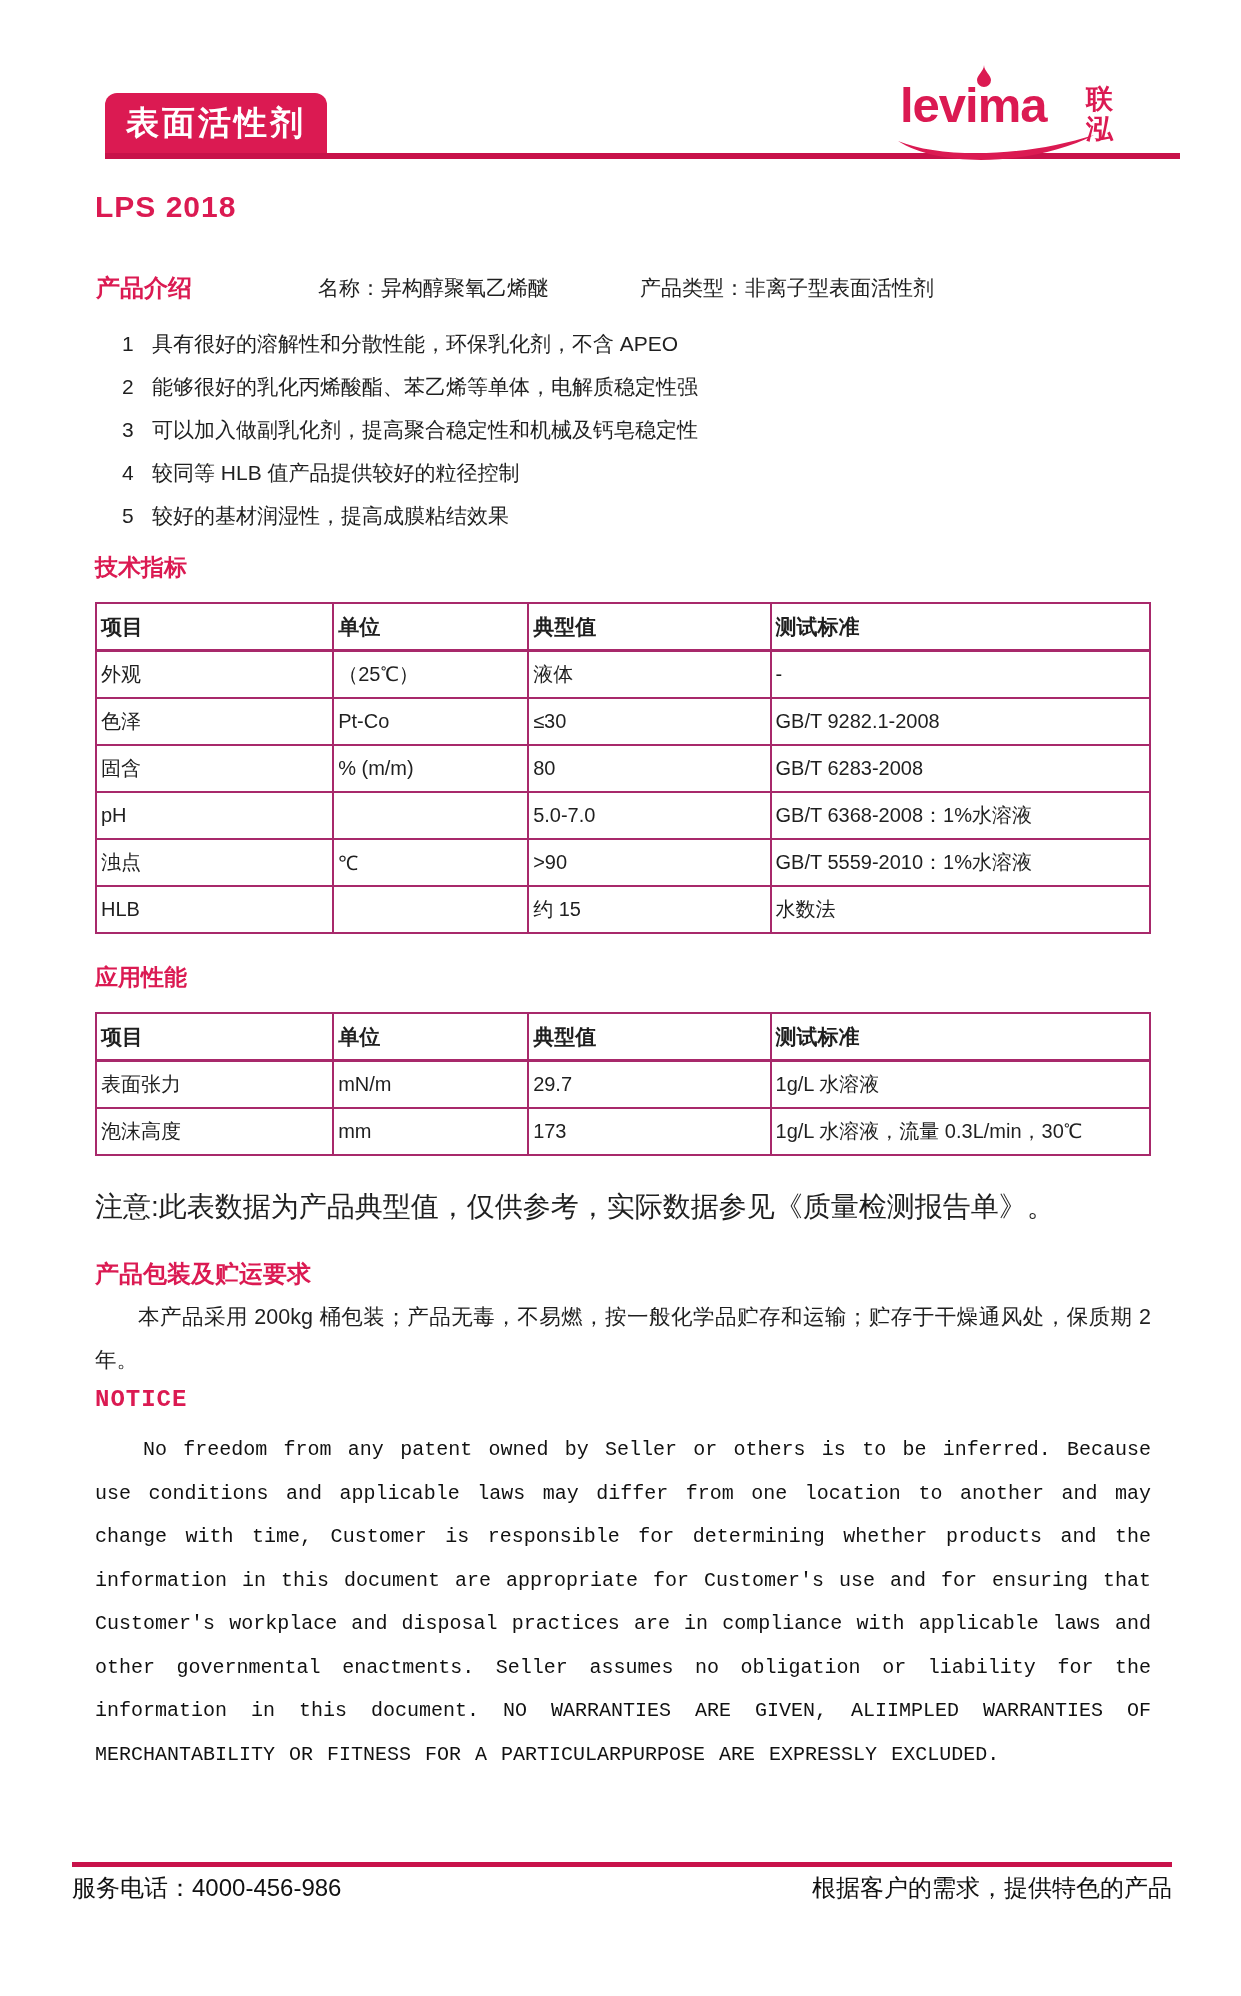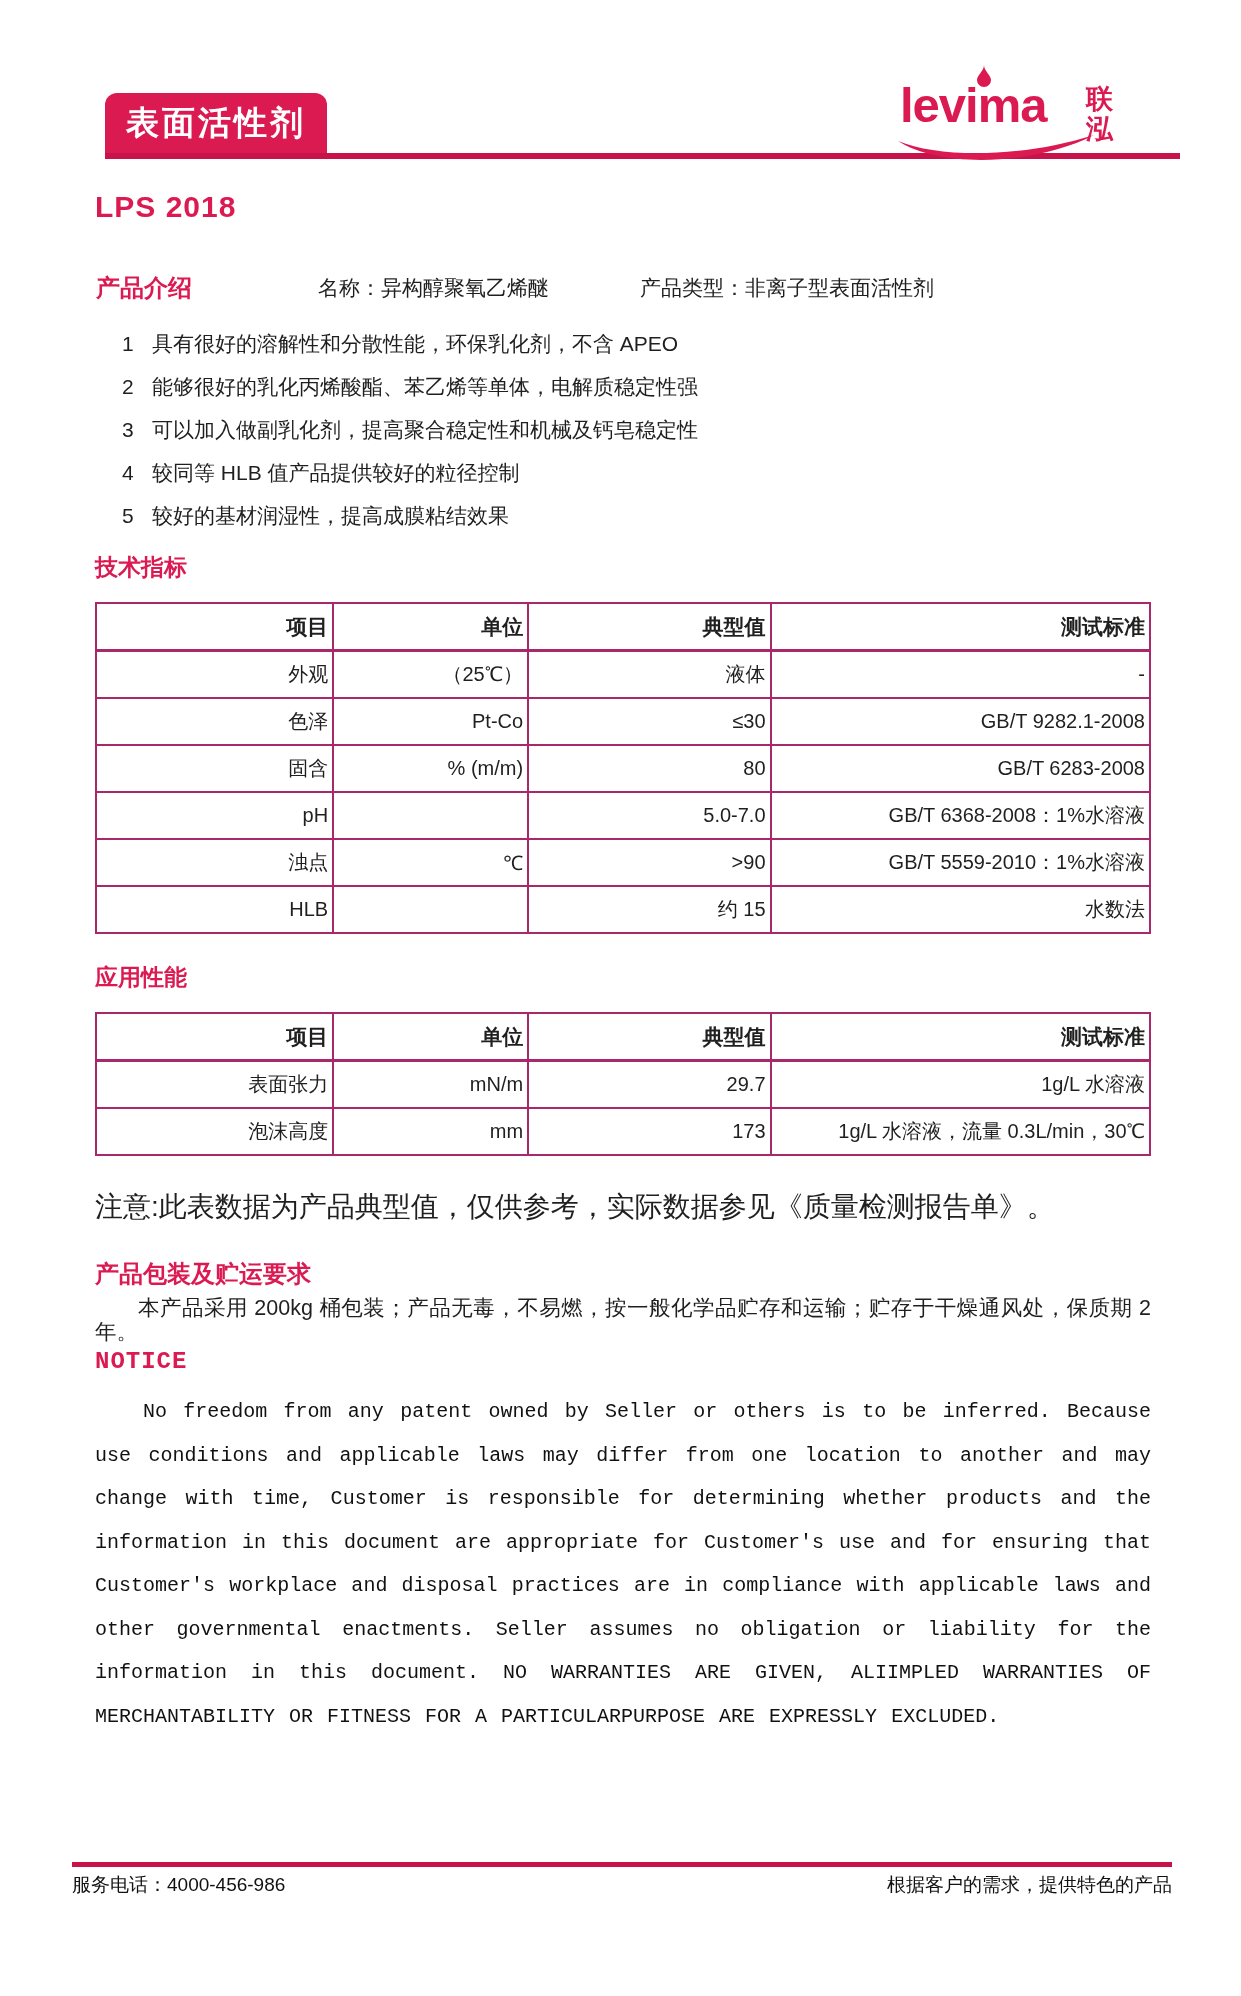--- a/index.html
+++ b/index.html
@@ -53,50 +53,50 @@
   .intro-name{position:absolute;left:223px;top:2px;font-size:21px;}
   .intro-type{position:absolute;left:545px;top:2px;font-size:21px;}
   .features{margin-top:16px;padding-left:27px;}
   .feature{display:flex;line-height:43px;font-size:21px;}
   .fnum{width:30px;flex:0 0 30px;}
   .section-heading{font-size:23px;font-weight:bold;color:var(--accent);height:30px;}
   .tech-heading{margin-top:15px;}
   .data-table{width:100%;border-collapse:collapse;margin-top:20px;table-layout:fixed;}
   .data-table th,.data-table td{
     border:2px solid var(--tborder);
-    text-align:right;vertical-align:middle;
+    text-align:left;vertical-align:middle;
     height:45px;font-size:20px;padding:0 4px;
     overflow:hidden;white-space:nowrap;
   }
   .data-table th{font-size:21px;font-weight:bold;border-bottom-width:3px;}
   .app-heading{margin-top:10px;}
   .note-text{margin-top:32px;font-size:28px;height:30px;}
   .pack-heading{margin-top:40px;height:32px;font-size:24px;}
   .pack-body{
-    margin-top:6px;font-size:21.5px;line-height:24px;
+    margin-top:6px;font-size:21.5px;line-height:43px;
     text-align:justify;text-indent:2em;
   }
   .notice-heading{
     margin-top:4px;height:32px;
     font-family:"Liberation Mono", monospace;
     font-size:24px;font-weight:bold;color:var(--accent);letter-spacing:1px;
   }
   .notice-body{
     margin-top:10px;
     font-family:"Liberation Mono", monospace;
     font-size:20px;line-height:43.5px;
     text-align:justify;text-indent:4ch;
     word-spacing:2px;color:#111;
   }
   
   .footer-line{position:absolute;left:72px;top:1862px;width:1100px;height:5px;background:var(--line);}
   .footer-row{
     position:absolute;left:72px;top:1872px;width:1100px;
     display:flex;justify-content:space-between;
-    font-size:19px;color:#111;
+    font-size:24px;color:#111;
   }
 </style>
 </head>
 <body>
 
 <div class="page">
 
   <div class="badge">
     <span>表面活性剂</span>
   </div>

